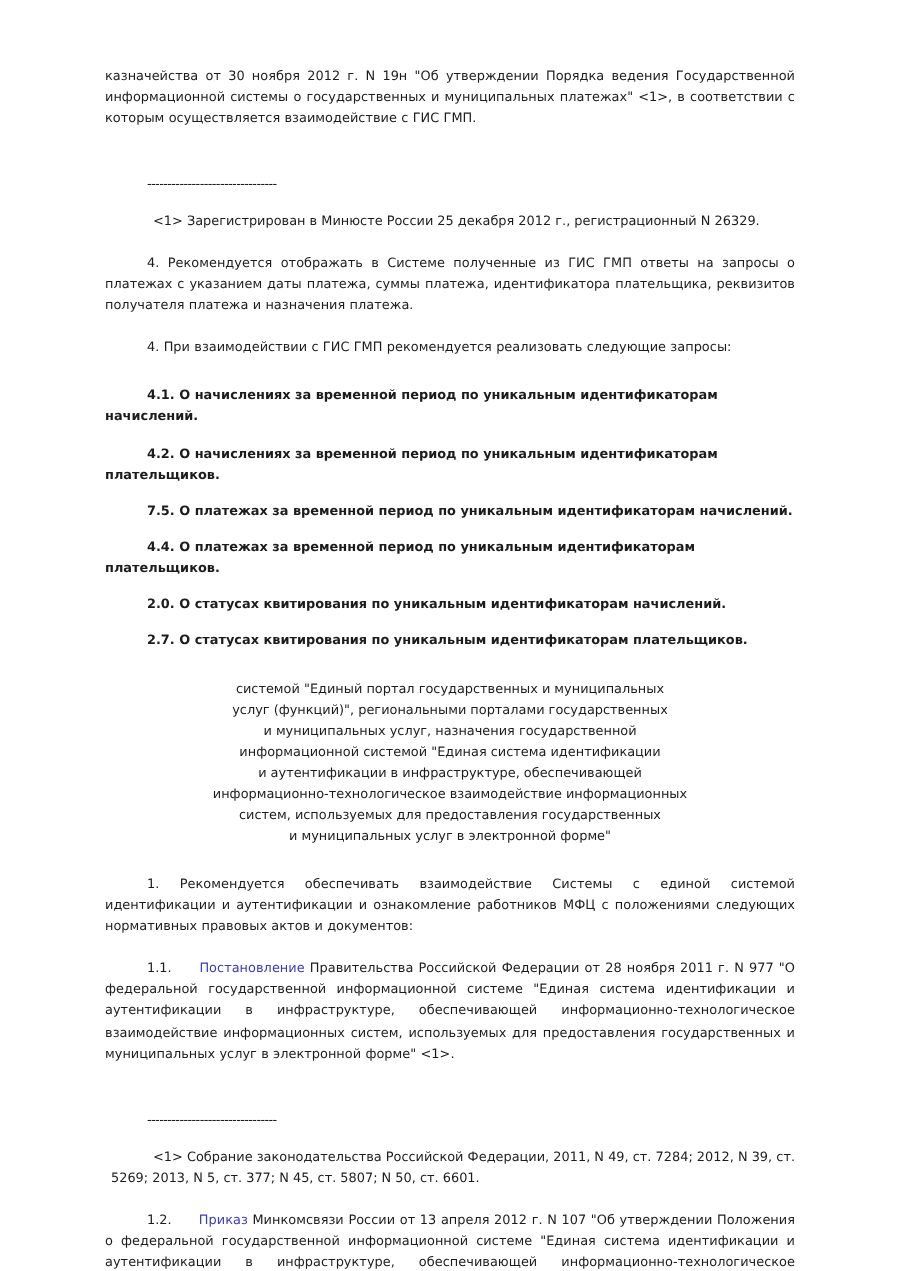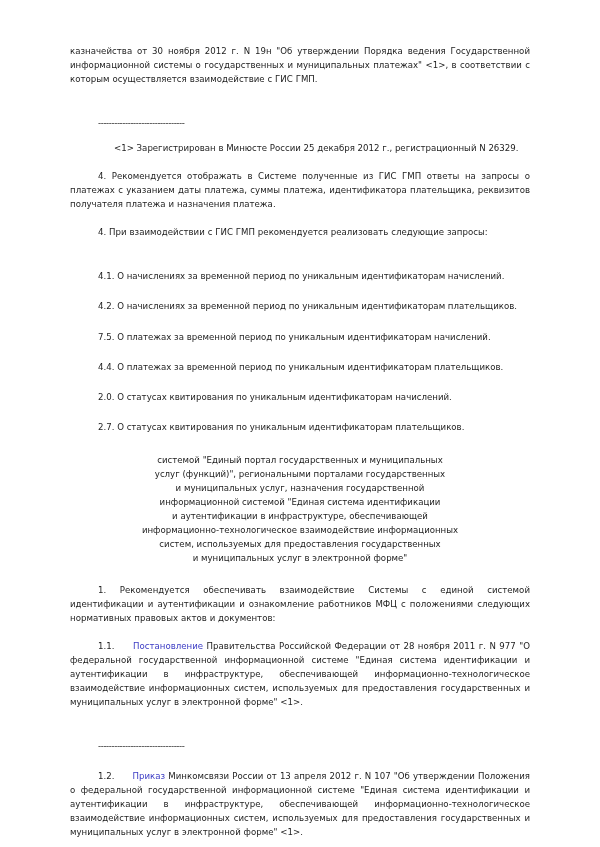--- a/index.html
+++ b/index.html
@@ -46,21 +46,21 @@
     font-size: 8.6px;
     line-height: 14.05px;
     margin: 14px 0 11px 0;
     padding-left: 28px;
     color: #1c1c1c;
     letter-spacing: -0.4px;
     white-space: nowrap;
     overflow: hidden;
   }
   .footnote {
-    margin: 0 0 10px 16px;
+    margin: 0 0 10px 4px;
     font-size: 8.6px;
     line-height: 14.05px;
     text-align: justify;
     text-indent: 28px;
   }
   .heading-block {
     margin: 19px 0 18px 0;
     text-align: center;
     font-size: 8.6px;
     line-height: 14.05px;
@@ -70,25 +70,26 @@
     white-space: nowrap;
   }
   a.doclink, .doclink {
     color: #3b3bc4;
     text-decoration: none;
     margin-left: 15px;
   }
   .spacer-4 { height: 4px; }
   .spacer-6 { height: 6px; }
   .list-item {
-    margin: 16px 0 10px 0;
+    margin: 4px 0 10px 0;
     font-size: 8.6px;
     line-height: 14.05px;
     text-indent: 28px;
     text-align: left;
+    font-weight: bold;
   }
 </style>
 </head>
 <body>
 
 <div class="page">
   <div class="doc-body">
 
     <p class="para noindent">казначейства от 30 ноября 2012 г. N 19н "Об утверждении Порядка ведения Государственной информационной системы о государственных и муниципальных платежах" &lt;1&gt;, в соответствии с которым осуществляется взаимодействие с ГИС ГМП.</p>
 
@@ -134,19 +135,20 @@
     <p class="para indent">1. Рекомендуется обеспечивать взаимодействие Системы с единой системой идентификации и аутентификации и ознакомление работников МФЦ с положениями следующих нормативных правовых актов и документов:</p>
 
     <div class="spacer-4"></div>
 
     <p class="para indent"><span>1.1.</span><span> </span><a class="doclink" href="#">Постановление</a><span> </span><span>Правительства Российской Федерации от 28 ноября 2011 г. N 977 "О федеральной государственной информационной системе "Единая система идентификации и аутентификации в инфраструктуре, обеспечивающей информационно-технологическое взаимодействие информационных систем, используемых для предоставления государственных и муниципальных услуг в электронной форме" &lt;1&gt;.</span></p>
 
     <div class="spacer-6"></div>
 
     <div class="sep-rule">--------------------------------</div>
 
+    <p class="footnote">&lt;1&gt; Собрание законодательства Российской Федерации, 2011, N 49, ст. 7284; 2012, N 39, ст. 5269; 2013, N 5, ст. 377; N 45, ст. 5807; N 50, ст. 6601.</p>
 
     <div class="spacer-4"></div>
 
     <p class="para indent"><span>1.2.</span><span> </span><a class="doclink" href="#">Приказ</a><span> </span><span>Минкомсвязи России от 13 апреля 2012 г. N 107 "Об утверждении Положения о федеральной государственной информационной системе "Единая система идентификации и аутентификации в инфраструктуре, обеспечивающей информационно-технологическое взаимодействие информационных систем, используемых для предоставления государственных и муниципальных услуг в электронной форме" &lt;1&gt;.</span></p>
 
   </div>
 </div>
 
 </body></html>

